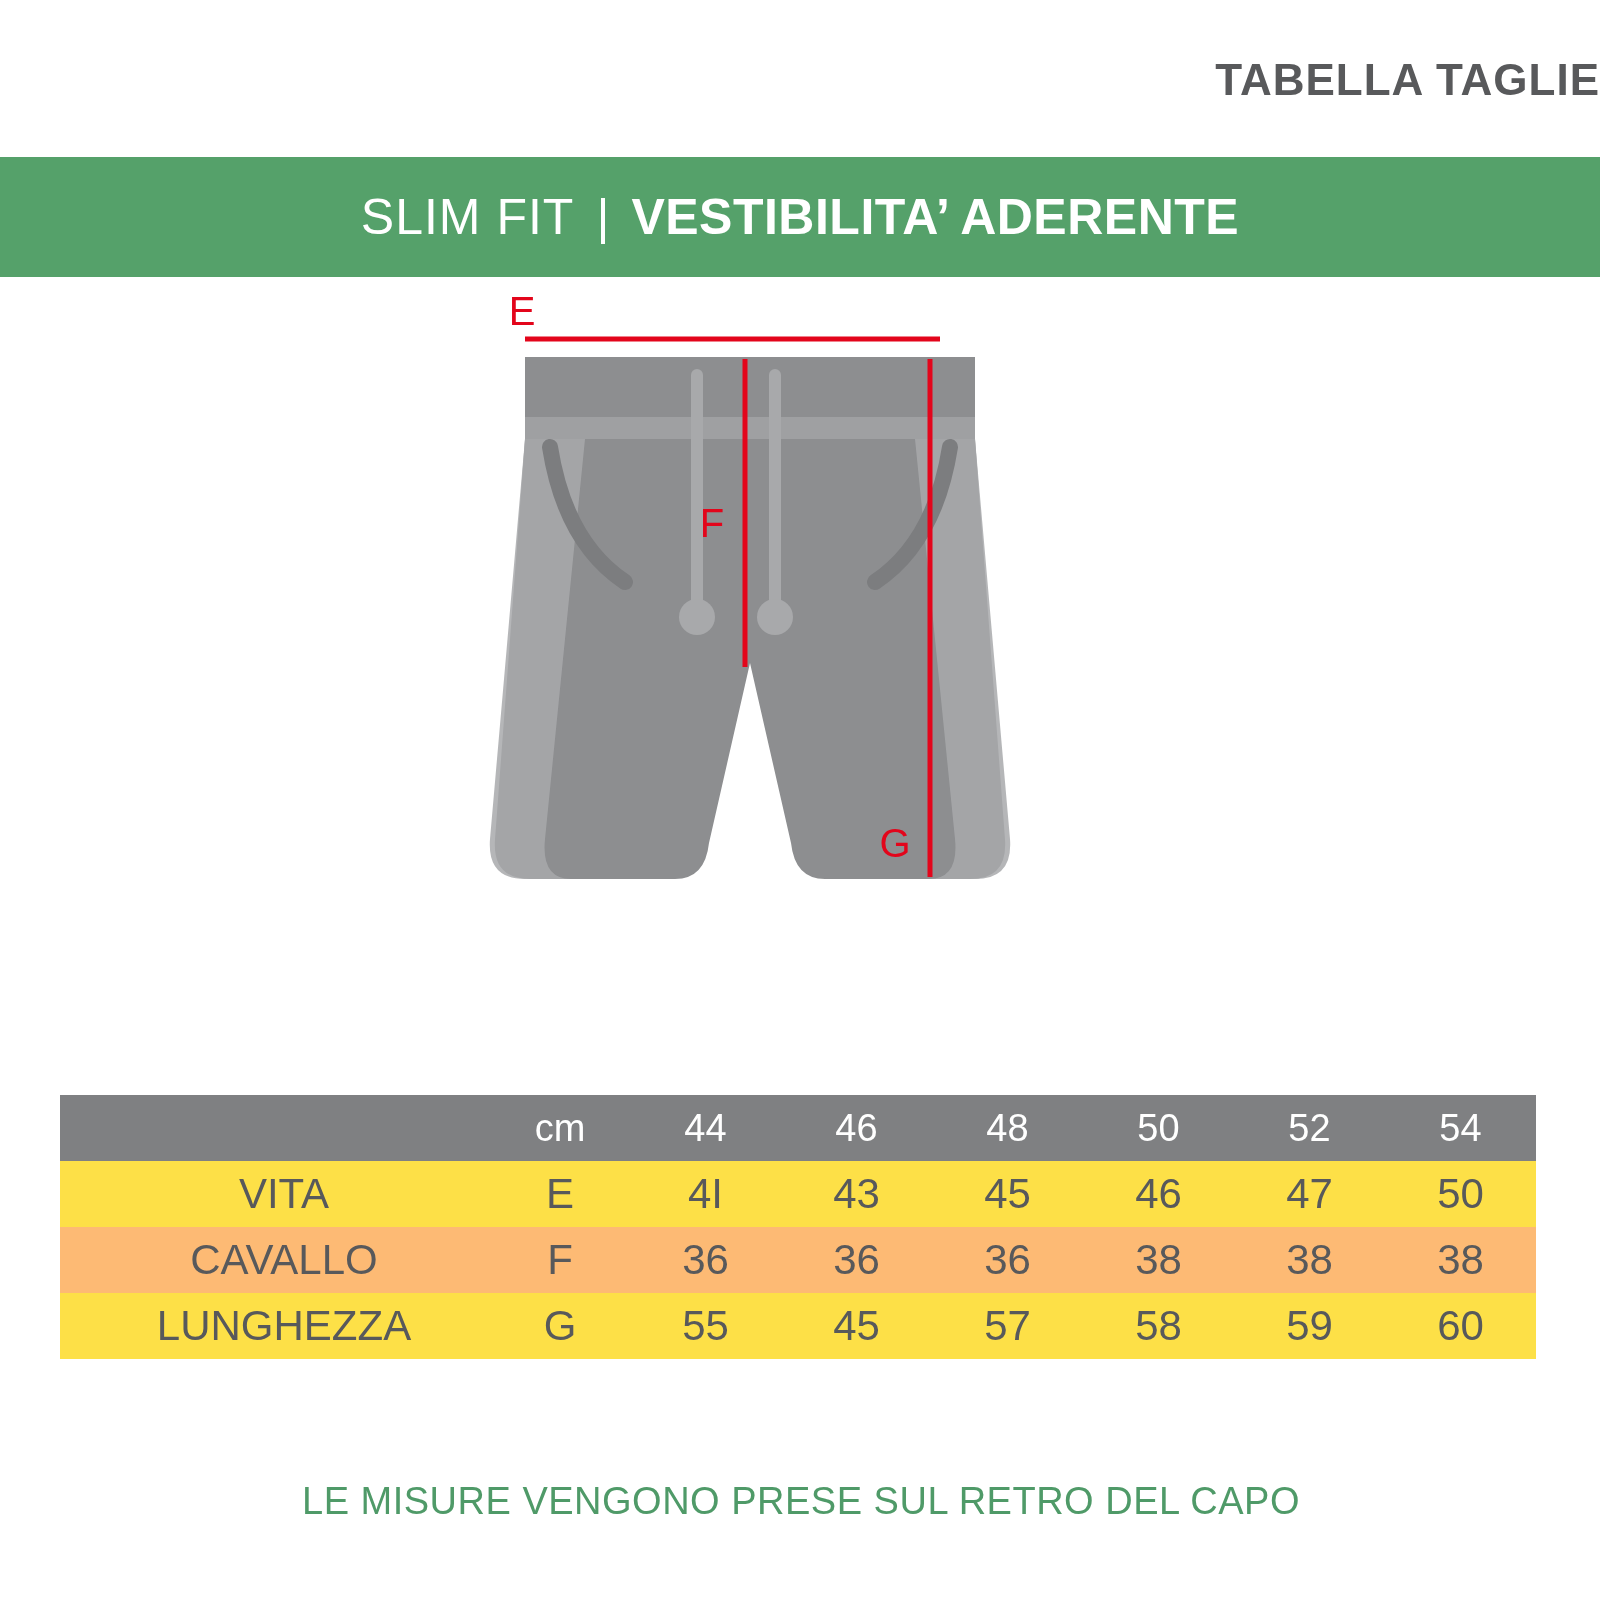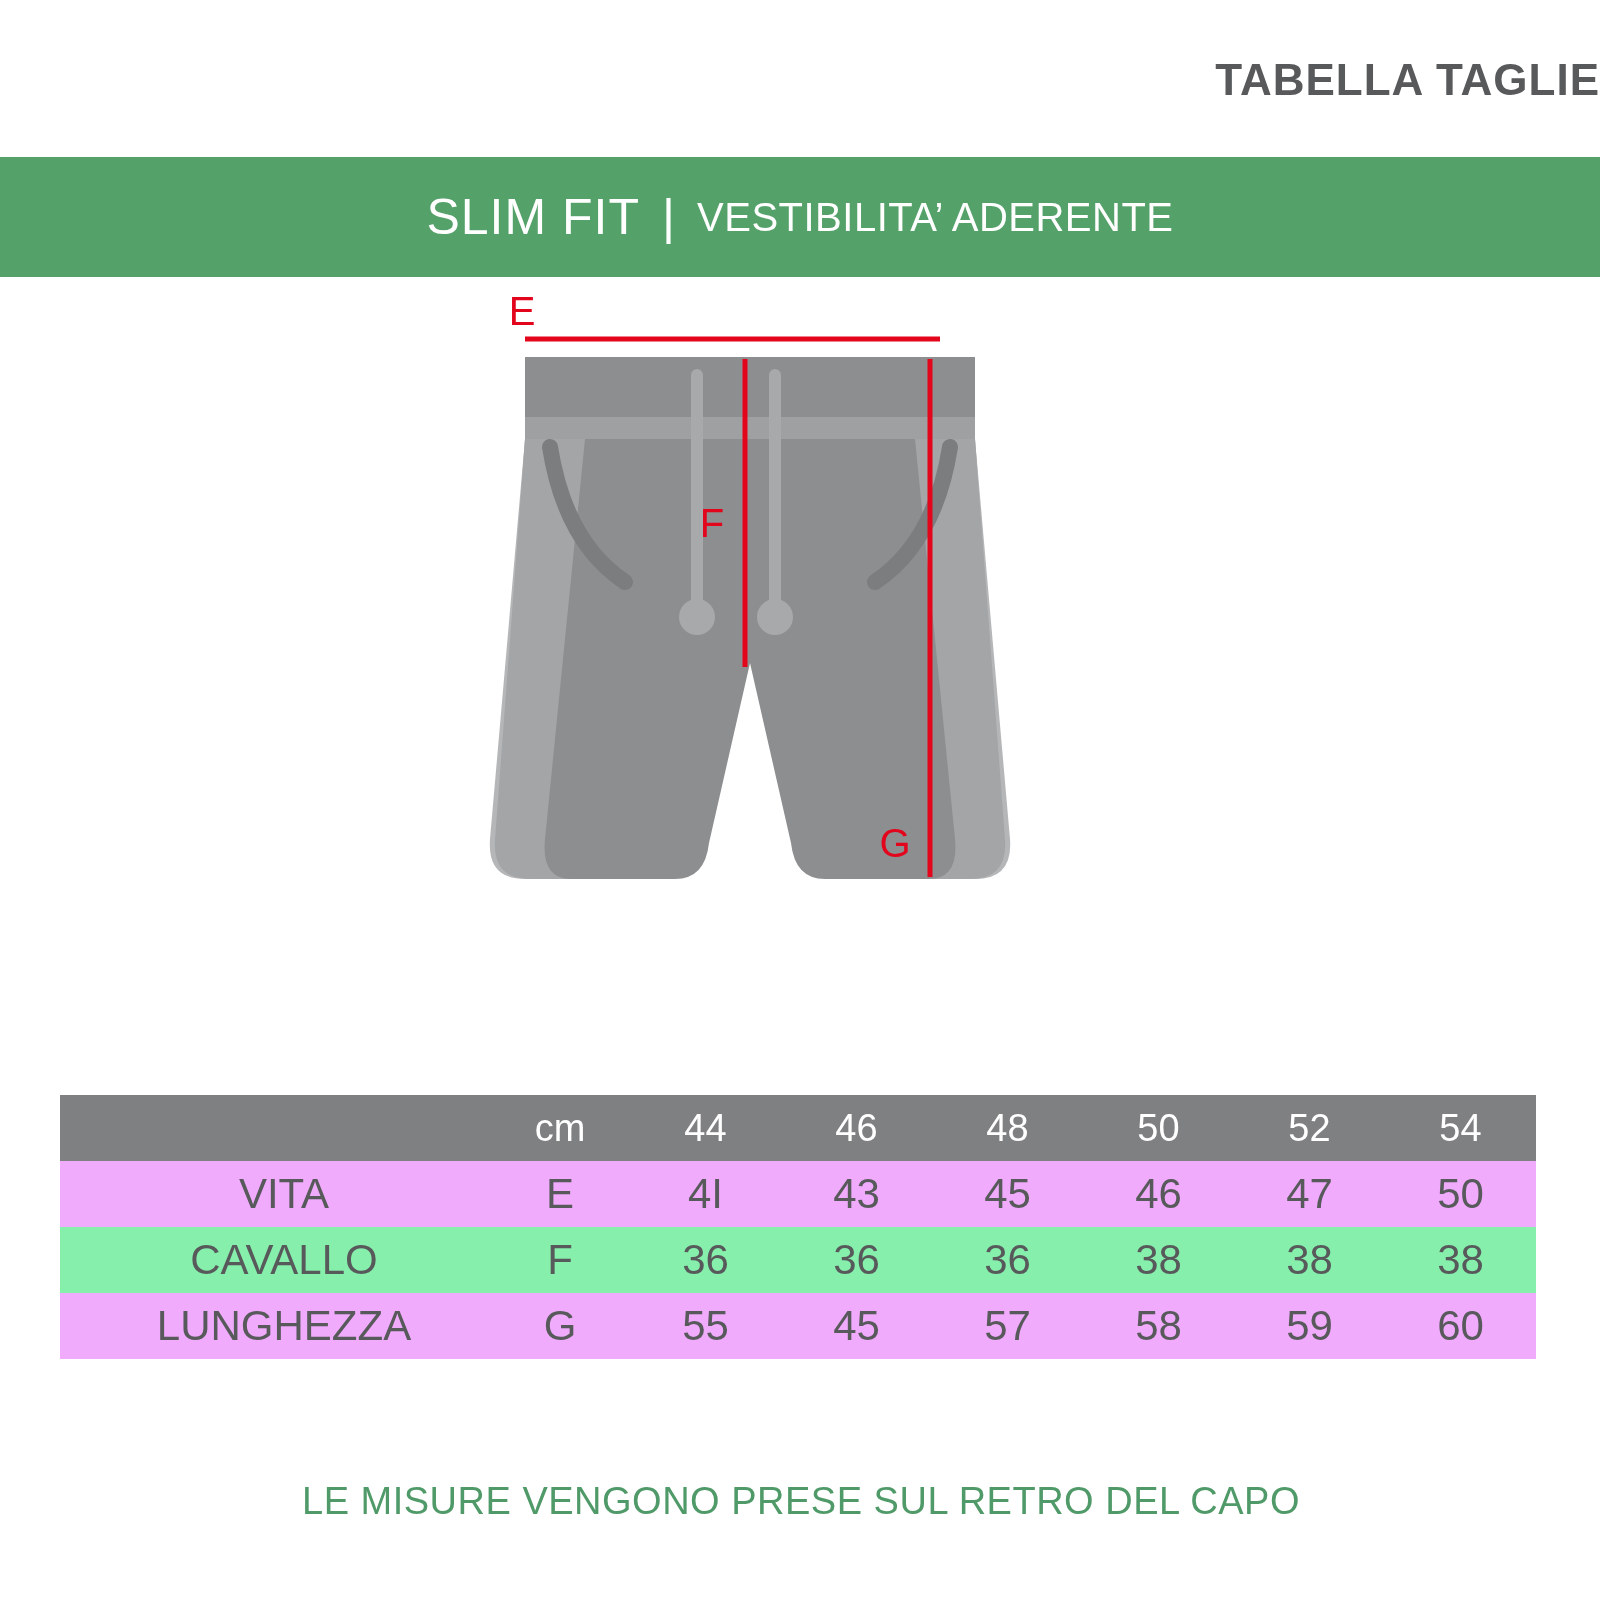--- a/index.html
+++ b/index.html
@@ -42,22 +42,22 @@
     font-size: 50px;
     font-weight: normal;
     letter-spacing: 1px;
   }
   .fit-banner .fit-sep {
     font-size: 50px;
     font-weight: 300;
     margin: 0 22px;
   }
   .fit-banner .fit-desc {
-    font-size: 40px;
-    font-weight: normal;
+    font-size: 50px;
+    font-weight: bold;
     letter-spacing: 0.5px;
   }
 
   
   .illustration-wrap {
     position: relative;
     width: 100%;
     height: 760px;
   }
   .illustration-wrap svg {
@@ -97,24 +97,24 @@
   }
   table.size-table thead th.unit-cell {
     font-weight: normal;
     font-size: 38px;
   }
   table.size-table thead th.label-cell {
     background: #7f8082;
   }
   
   table.size-table tbody tr {
-    background: #f0abfc;
+    background: #fde047;
   }
   table.size-table tbody tr.alt {
-    background: #86efac;
+    background: #fdba74;
   }
   td.row-label, th.label-cell {
     text-align: left;
     padding-left: 18px !important;
     font-size: 44px;
   }
   td.letter-cell, th.unit-cell {
     text-align: center;
   }
   col.c-label { width: 430px; }

